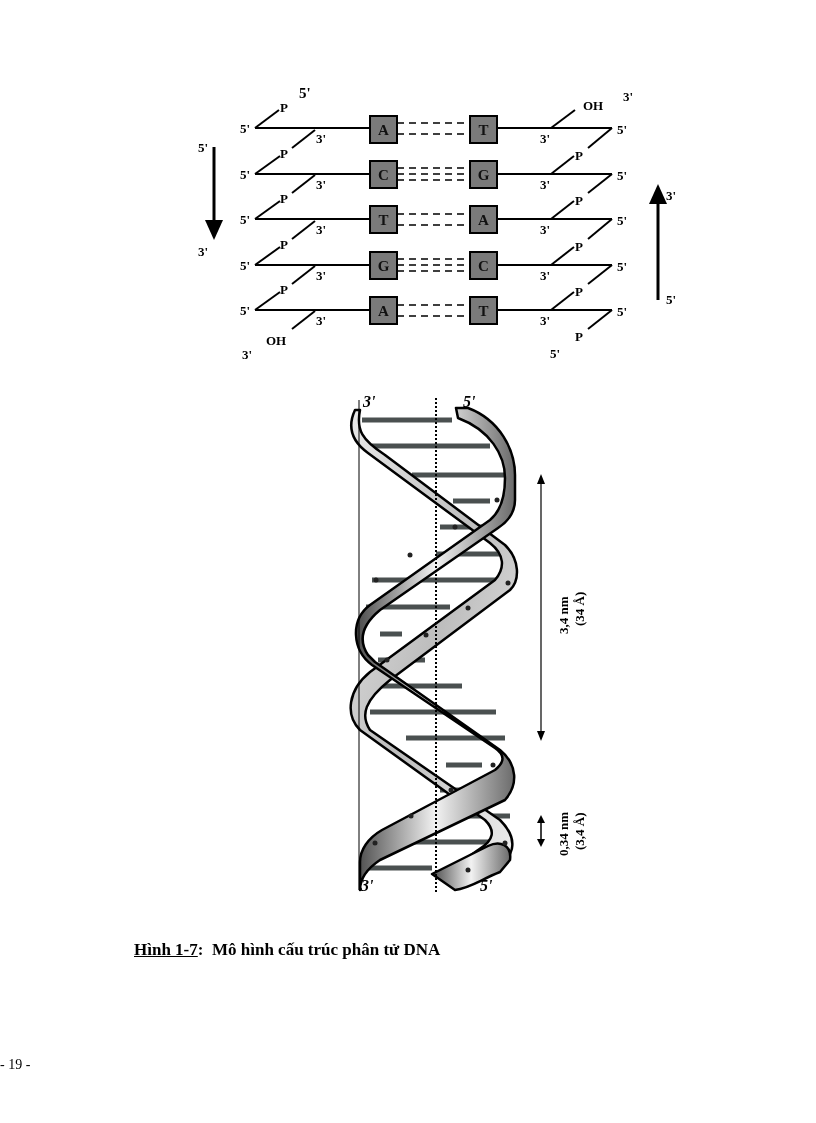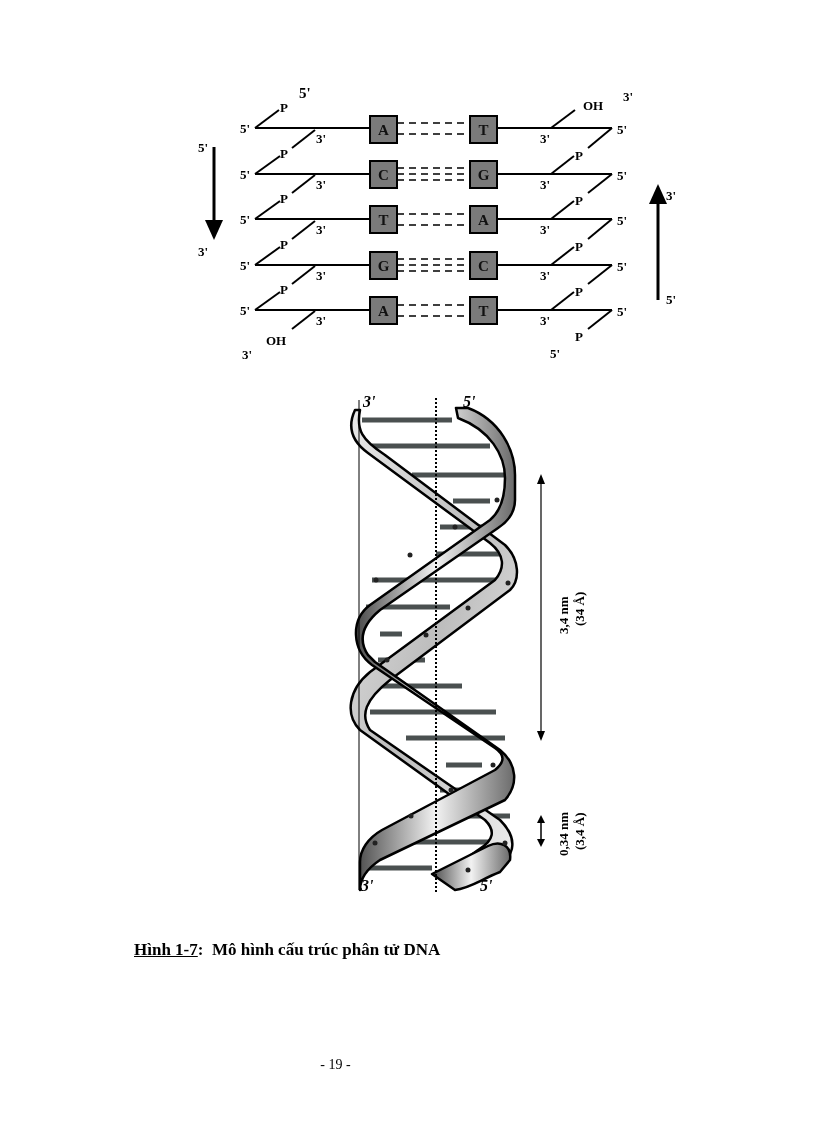--- a/index.html
+++ b/index.html
@@ -5,21 +5,21 @@
   html, body { margin:0; padding:0; background:#ffffff; }
   body { width:816px; height:1123px; position:relative; overflow:hidden;
          font-family:"Liberation Serif", serif; color:#000; }
   .fig { position:absolute; left:0; top:0; width:816px; height:1123px; }
   .lbl { font-family:"Liberation Serif", serif; font-weight:bold; font-size:13px; fill:#000; }
   .lbl-it { font-family:"Liberation Serif", serif; font-weight:bold; font-style:italic; font-size:16px; fill:#000; }
   .base-txt { font-family:"Liberation Serif", serif; font-weight:bold; font-size:15px; fill:#111; }
   .caption { position:absolute; left:134px; top:940px; font-size:17px; font-weight:bold;
              font-family:"Liberation Serif", serif; white-space:nowrap; }
   .caption .num { text-decoration:underline;text-align:right; }
-  .pagenum { position:absolute; left:13px; width:645px; top:1057px; text-align:center;
+  .pagenum { position:absolute; left:0; width:645px; top:1057px; 
              font-size:14px; font-family:"Liberation Serif", serif; }
   .rot { font-family:"Liberation Serif", serif; font-weight:bold; font-size:13px; fill:#000; }
 </style>
 </head>
 <body>
 
 <svg class="fig" viewBox="0 0 816 1123" xmlns="http://www.w3.org/2000/svg">
   <defs>
     <linearGradient id="ribA" x1="0" y1="0" x2="1" y2="0">
       <stop offset="0" stop-color="#4a4a4a"></stop>

